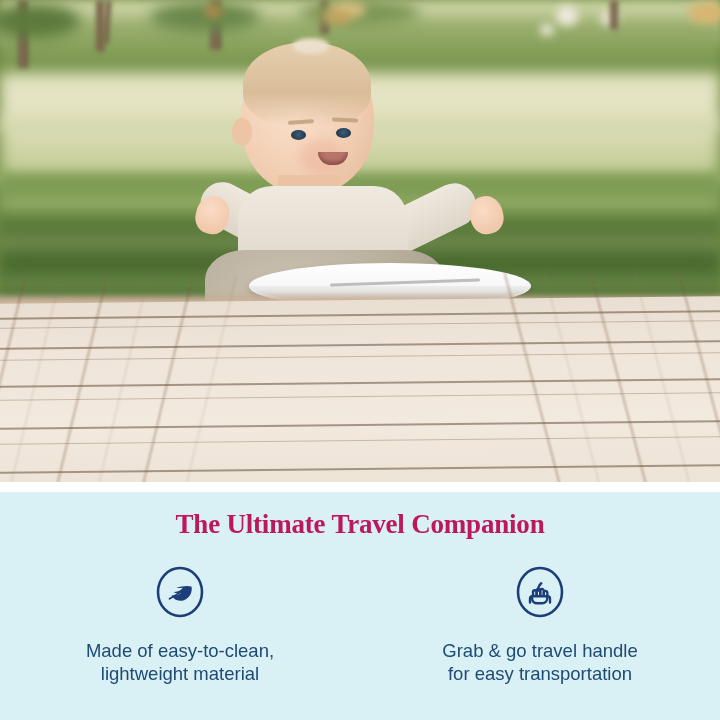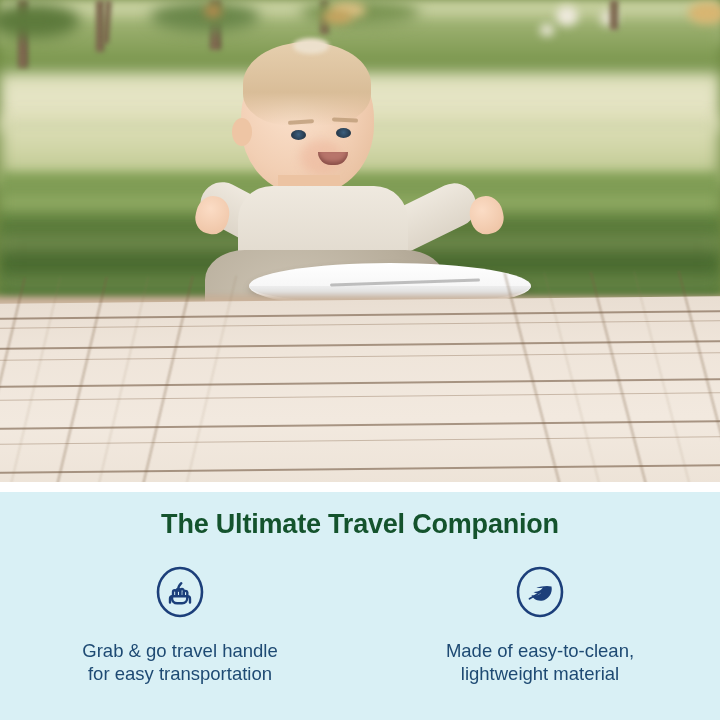--- a/index.html
+++ b/index.html
@@ -103,22 +103,22 @@
   .sock-r{left:492px;top:370px;transform:rotate(-8deg);}
   .diaper{position:absolute;left:296px;top:308px;width:86px;height:28px;border-radius:8px;
     background:linear-gradient(180deg,#d8d6cf,#bdbbb2);}
 
   
   .gap{position:absolute;left:0;top:482px;width:720px;height:10px;background:#ffffff;}
 
   
   .panel{position:absolute;left:0;top:492px;width:720px;height:228px;background:#d9f0f5;}
   .panel-title{position:absolute;left:0;top:17px;width:720px;text-align:center;
-    font-family:Liberation Sans, sans-serif;font-weight:bold;font-size:27px;letter-spacing:-.2px;
-    color:#14532d;}
+    font-family:Liberation Serif, serif;font-weight:bold;font-size:27px;letter-spacing:-.2px;
+    color:#be185d;}
   .features{position:absolute;left:0;top:72px;width:720px;display:flex;}
   .feature{flex:1;display:flex;flex-direction:column;align-items:center;}
   .ficon{width:52px;height:56px;display:flex;align-items:center;justify-content:center;}
   .fcap{margin-top:20px;text-align:center;font-size:18.5px;line-height:1.24;color:#1e4a73;
     font-family:"Liberation Sans",sans-serif;white-space:pre-line;}
 </style>
 </head>
 <body>
 
 <div class="card">
@@ -216,40 +216,40 @@
 
   <div class="panel">
     <div class="panel-title">The Ultimate Travel Companion</div>
 
     <div class="features">
 
       <div class="feature">
         <div class="ficon">
           <svg width="50" height="54" viewBox="0 0 50 54" fill="none">
             <ellipse cx="25" cy="27" rx="22" ry="24" stroke="#1c3f7a" stroke-width="2.6"></ellipse>
+            <path d="M36.5 21.5c1.5 6.5-3.2 13.5-9.6 14.2-5.2.6-9.4-2.3-10.4-5.6 4.6 1.4 8.3-.3 9.4-2.3-2.4 1-5.6.6-7.4-.9 5.2.2 8.4-2.4 9.2-4.4-2.3.9-4.9.6-6.4-.3 5.2-.4 9.8-2.2 15.2-.7Z" fill="#1c3f7a"></path>
+            <path d="M14.5 33.8 24 28.2" stroke="#1c3f7a" stroke-width="1.8" stroke-linecap="round"></path>
+          </svg>
+        </div>
+        <div class="fcap">Made of easy-to-clean,
+lightweight material</div>
+      </div>
+
+      <div class="feature">
+        <div class="ficon">
+          <svg width="50" height="54" viewBox="0 0 50 54" fill="none">
+            <ellipse cx="25" cy="27" rx="22" ry="24" stroke="#1c3f7a" stroke-width="2.6"></ellipse>
             <path d="M18 31v-4a1.8 1.8 0 0 1 3.6 0v3" stroke="#1c3f7a" stroke-width="2.4" stroke-linecap="round"></path>
             <path d="M21.6 30v-4.2a1.8 1.8 0 0 1 3.6 0V30" stroke="#1c3f7a" stroke-width="2.4" stroke-linecap="round"></path>
             <path d="M25.2 30v-4.2a1.8 1.8 0 0 1 3.6 0V30" stroke="#1c3f7a" stroke-width="2.4" stroke-linecap="round"></path>
             <path d="M28.8 30.5v-3.2a1.8 1.8 0 0 1 3.5 0v5.4c0 3.2-2 5.6-5.2 5.6h-5c-3 0-5.1-2.2-5.1-5.2v-2.6" stroke="#1c3f7a" stroke-width="2.4" stroke-linejoin="round"></path>
             <path d="M23 25.8c0-2.6 1-5.6 3.3-7.6" stroke="#1c3f7a" stroke-width="2.4" stroke-linecap="round"></path>
             <path d="M15 37.5v-3.8c0-1.4 1.1-2.5 2.5-2.5h15c1.4 0 2.5 1.1 2.5 2.5v3.8" stroke="#1c3f7a" stroke-width="2.4" stroke-linecap="round" stroke-linejoin="round"></path>
           </svg>
         </div>
         <div class="fcap">Grab &amp; go travel handle
 for easy transportation</div>
       </div>
 
-      <div class="feature">
-        <div class="ficon">
-          <svg width="50" height="54" viewBox="0 0 50 54" fill="none">
-            <ellipse cx="25" cy="27" rx="22" ry="24" stroke="#1c3f7a" stroke-width="2.6"></ellipse>
-            <path d="M36.5 21.5c1.5 6.5-3.2 13.5-9.6 14.2-5.2.6-9.4-2.3-10.4-5.6 4.6 1.4 8.3-.3 9.4-2.3-2.4 1-5.6.6-7.4-.9 5.2.2 8.4-2.4 9.2-4.4-2.3.9-4.9.6-6.4-.3 5.2-.4 9.8-2.2 15.2-.7Z" fill="#1c3f7a"></path>
-            <path d="M14.5 33.8 24 28.2" stroke="#1c3f7a" stroke-width="1.8" stroke-linecap="round"></path>
-          </svg>
-        </div>
-        <div class="fcap">Made of easy-to-clean,
-lightweight material</div>
-      </div>
-
 
     </div>
   </div>
 </div>
 
 </body></html>

